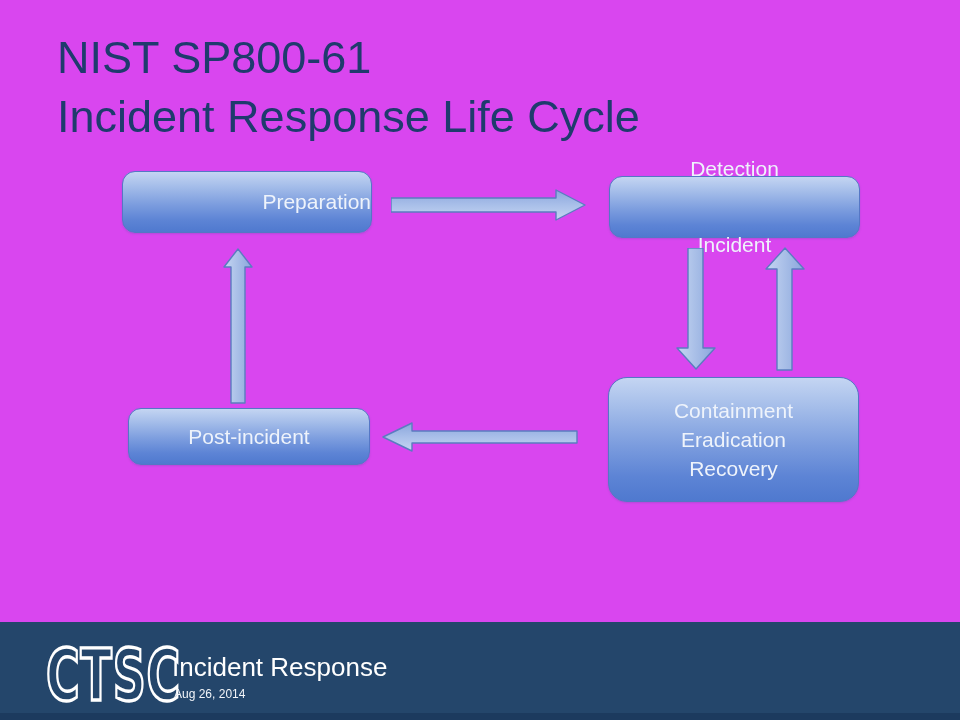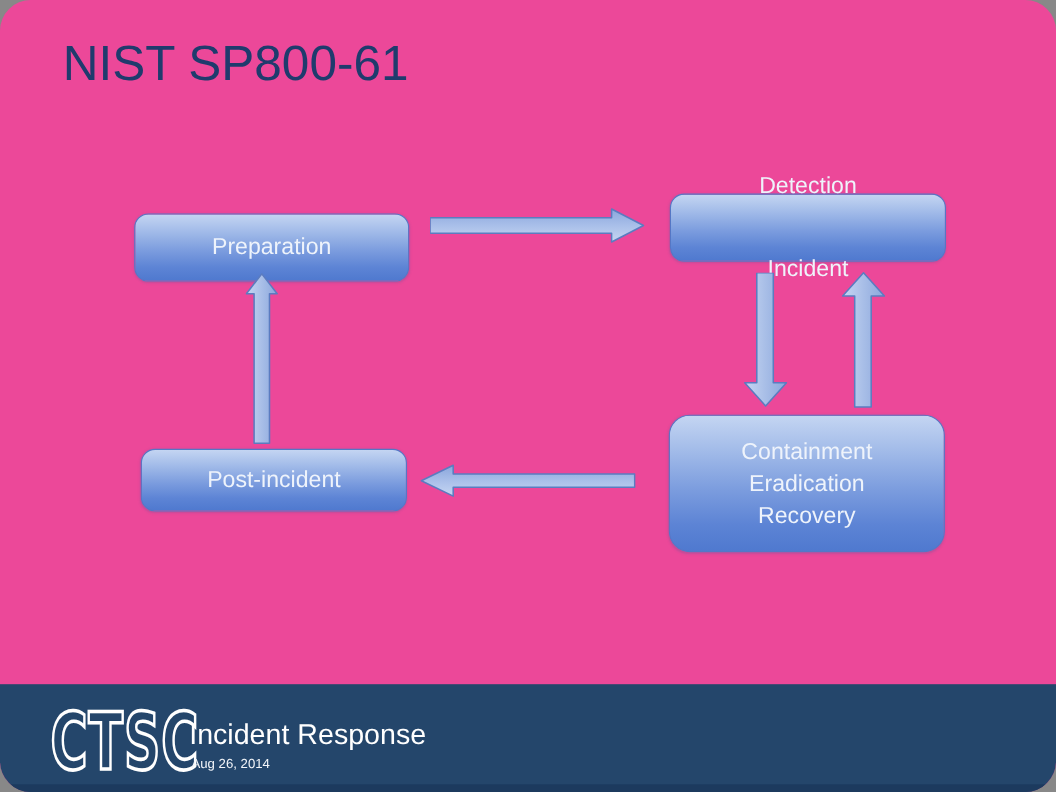--- a/index.html
+++ b/index.html
@@ -1,20 +1,19 @@
 <!DOCTYPE html>
 <html><head>
 <meta charset="utf-8">
 <style>
   html,body{margin:0;padding:0;background:#888;}
   .slide{
     position:relative;width:960px;height:720px;margin:0 auto;
-    background:#ec4899;overflow:hidden;
+    background:#d946ef;overflow:hidden;
     font-family:"Liberation Sans", sans-serif;
-    border-radius:28px;
   }
 
   
   .title{
     position:absolute;left:57px;top:28px;
     font-size:45px;line-height:59px;font-weight:500;
     color:#1f3b6d;letter-spacing:0px;
   }
   .title span{display:block;}
 
@@ -22,21 +21,21 @@
   .node{
     position:absolute;
     background:linear-gradient(180deg,#c4d5f2 0%,#a3bce9 25%,#7b9cde 55%,#5d84d5 80%,#4f79cf 100%);
     border:1px solid #5577c5;
     border-radius:13px;
     display:flex;flex-direction:column;align-items:center;justify-content:center;
     color:#eef3fb;font-size:21px;
     box-shadow:0 1px 2px rgba(60,90,150,0.25);
   }
   .node span{display:block;text-align:center;}
-  .node-preparation{left:122px;top:194px;width:248px;height:60px;}
+  .node-preparation{left:122px;top:171px;width:248px;height:60px;align-items:flex-end;}
   .node-detection{left:609px;top:176px;width:249px;height:60px;line-height:28px;gap:48px;}
   .node-containment{left:608px;top:377px;width:249px;height:123px;border-radius:19px;line-height:29px;}
   .node-postincident{left:128px;top:408px;width:240px;height:55px;}
 
   
   .arrow{position:absolute;}
 
   
   .footer{
     position:absolute;left:0;top:622px;width:960px;height:98px;
@@ -65,20 +64,21 @@
     font-size:12px;color:#f2f5f9;
   }
 </style>
 </head>
 <body>
 
 <div class="slide">
 
   <div class="title">
     <span>NIST SP800-61</span>
+    <span>Incident Response Life Cycle</span>
   </div>
 
   <div class="node node-preparation">
     <span>Preparation</span>
   </div>
 
   <div class="node node-detection">
     <span>Detection</span>
     <span>Incident</span>
   </div>

